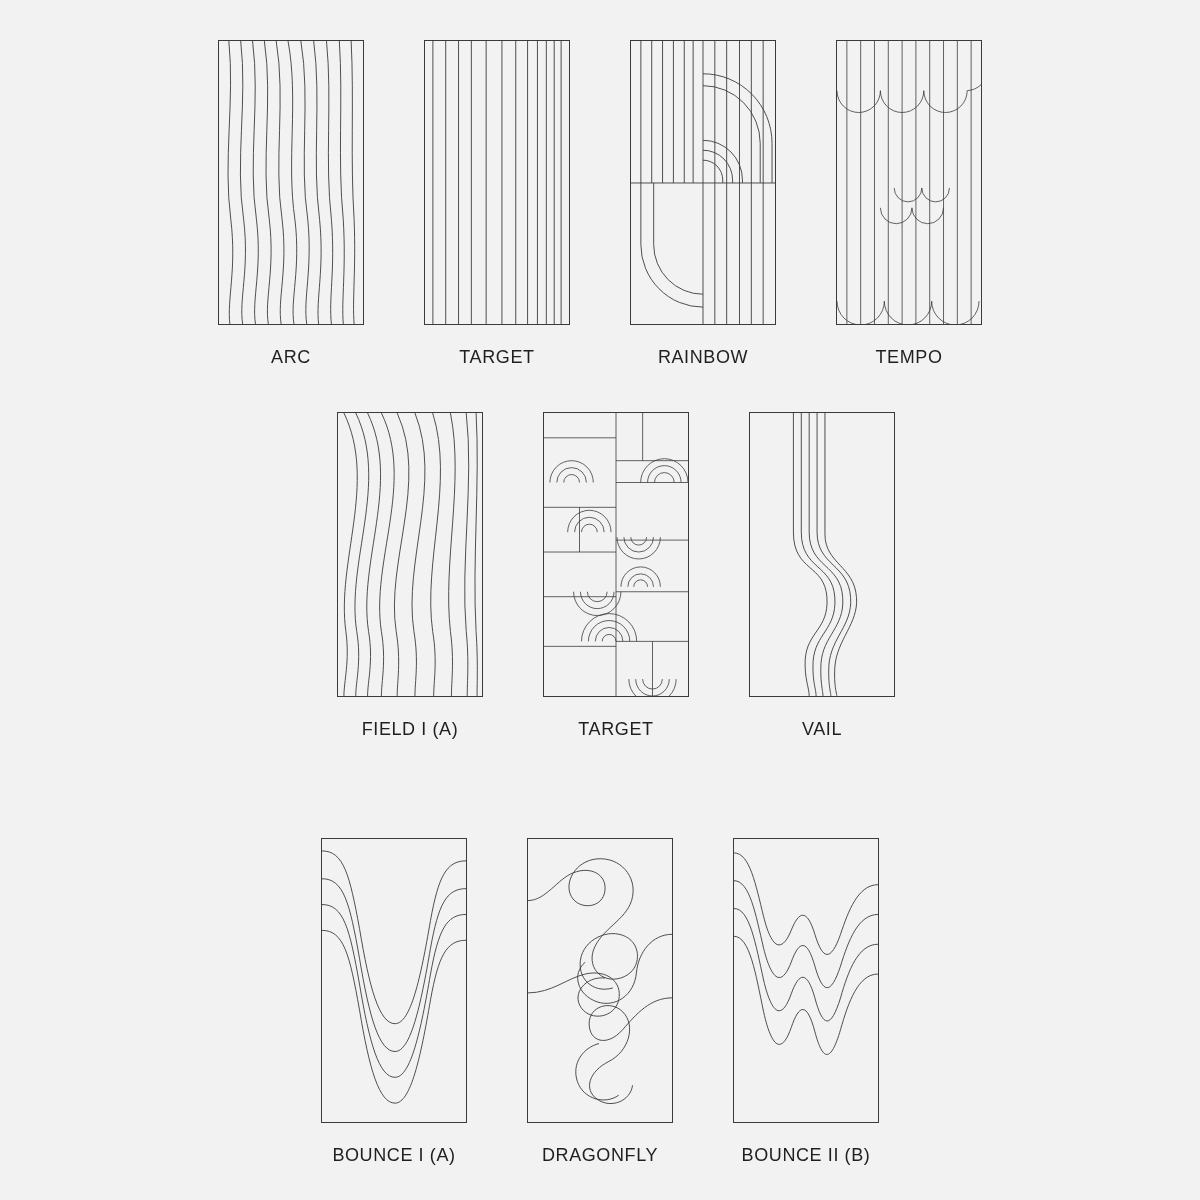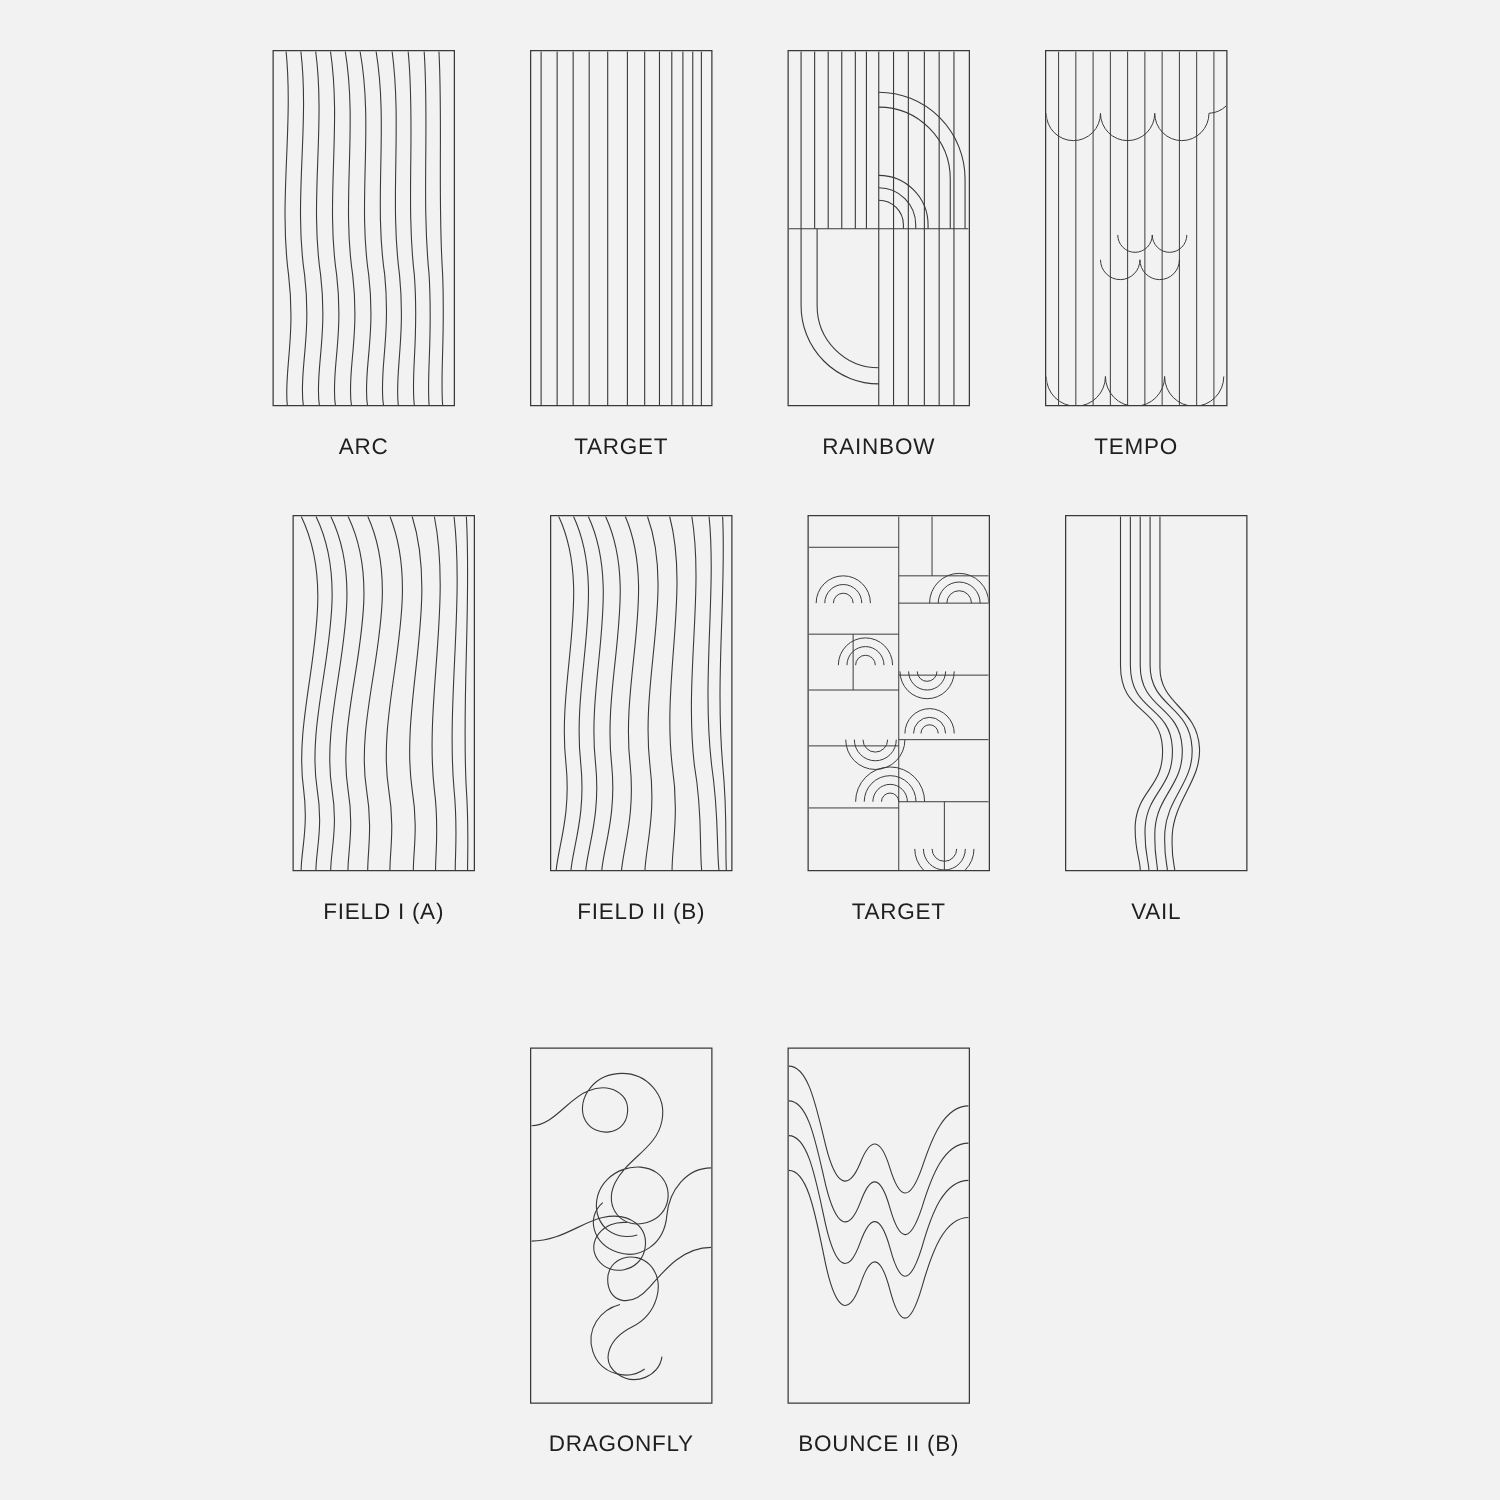--- a/index.html
+++ b/index.html
@@ -195,39 +195,20 @@
               <path d="M96 0 C118 70 86 150 96 220 C101 250 97 270 97 285"></path>
               <path d="M114 0 C128 70 106 150 114 220 C118 250 115 270 115 285"></path>
               <path d="M130 0 C138 70 124 150 130 220 C133 250 131 270 131 285"></path>
               <path d="M140 0 C144 70 136 150 140 220 C142 250 141 270 141 285"></path>
             </g>
           </svg>
         </div>
         <div class="caption">FIELD I (A)</div>
       </div>
 
-      <div class="cell">
-        <div class="panel">
-          <svg viewBox="0 0 146 285" preserveAspectRatio="none">
-            <g fill="none" stroke="#3a3a3a" stroke-width="0.9">
-              <path d="M6 0 C34 60 4 130 12 200 C16 240 6 265 4 285"></path>
-              <path d="M18 0 C46 60 16 130 24 200 C28 240 18 265 16 285"></path>
-              <path d="M30 0 C58 60 28 130 36 200 C40 240 30 265 28 285"></path>
-              <path d="M44 0 C72 60 41 130 49 200 C53 240 43 265 41 285"></path>
-              <path d="M60 0 C86 60 56 130 64 200 C68 240 59 265 57 285"></path>
-              <path d="M78 0 C100 60 72 130 80 200 C85 240 77 265 76 285"></path>
-              <path d="M96 0 C112 60 90 130 98 200 C104 240 98 265 98 285"></path>
-              <path d="M114 0 C124 60 108 130 116 200 C123 240 120 265 122 285"></path>
-              <path d="M128 0 C134 60 122 130 130 200 C136 240 134 265 136 285"></path>
-              <path d="M139 0 C142 60 133 130 139 200 C143 240 141 265 142 285"></path>
-            </g>
-          </svg>
-        </div>
-        <div class="caption">FIELD II (B)</div>
-      </div>
 
       <div class="cell">
         <div class="panel">
           <svg viewBox="0 0 146 285" preserveAspectRatio="none">
             <g fill="none" stroke="#3a3a3a" stroke-width="0.8">
               <path d="M73 0 V285"></path>
               <path d="M0 25 H73"></path>
                 <path d="M73 48 H146"></path>
               <path d="M0 95 H73"></path>
                 <path d="M73 70 H146"></path>
@@ -290,20 +271,33 @@
           </svg>
         </div>
         <div class="caption">VAIL</div>
       </div>
 
     </div>
 
     <div class="row row-3">
       <div style="width:206px"></div>
 
+      <div class="cell">
+        <div class="panel">
+          <svg viewBox="0 0 146 285" preserveAspectRatio="none">
+            <g fill="none" stroke="#3a3a3a" stroke-width="0.9">
+              <path d="M0 12 C22 12 28 36 38 90 C48 150 58 186 74 186 C90 186 100 140 110 82 C118 38 126 22 146 22"></path>
+              <path d="M0 40 C22 40 28 64 38 120 C48 180 58 214 74 214 C90 214 100 168 110 110 C118 66 126 50 146 50"></path>
+              <path d="M0 66 C22 66 28 90 38 146 C48 206 58 240 74 240 C90 240 100 194 110 136 C118 92 126 76 146 76"></path>
+              <path d="M0 92 C22 92 28 116 38 172 C48 232 58 266 74 266 C90 266 100 220 110 162 C118 118 126 102 146 102"></path>
+            </g>
+          </svg>
+        </div>
+        <div class="caption">BOUNCE I (A)</div>
+      </div>
 
       <div class="cell">
         <div class="panel">
           <svg viewBox="0 0 146 285" preserveAspectRatio="none">
             <g fill="none" stroke="#3a3a3a" stroke-width="0.9">
               <path d="M0 62 C18 62 30 40 46 34 C64 27 80 36 78 52 C76 70 52 72 44 58 C36 44 48 22 70 20 C94 18 110 38 106 58 C102 80 78 88 68 108 C58 128 74 146 94 140 C114 134 116 110 102 100 C86 89 60 98 54 118 C48 140 66 156 86 150"></path>
               <path d="M0 155 C24 155 40 140 58 136 C80 131 96 144 92 162 C88 180 64 184 54 170 C44 156 58 138 78 140"></path>
               <path d="M146 96 C126 96 112 114 110 134 C108 158 88 170 70 164 C50 157 44 136 58 124"></path>
               <path d="M146 160 C124 160 110 176 96 192 C80 210 62 204 62 186 C62 168 84 162 96 174 C110 188 102 214 82 224 C62 234 56 252 70 262 C84 272 104 264 106 248"></path>
               <path d="M72 206 C56 210 44 226 50 244 C56 262 78 268 92 258"></path>

